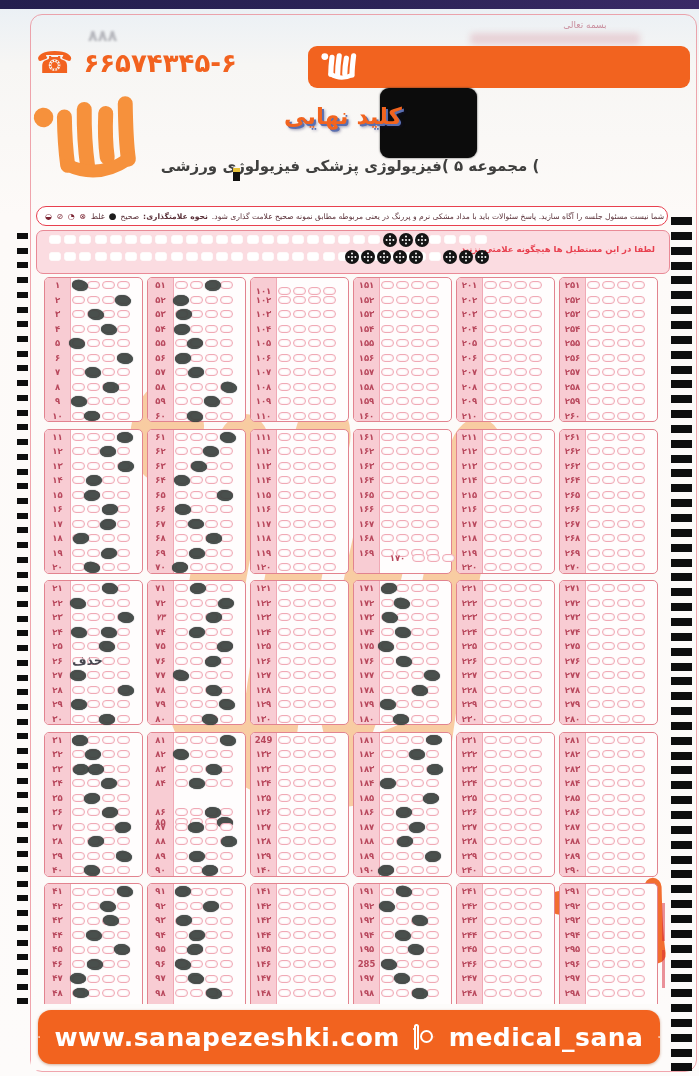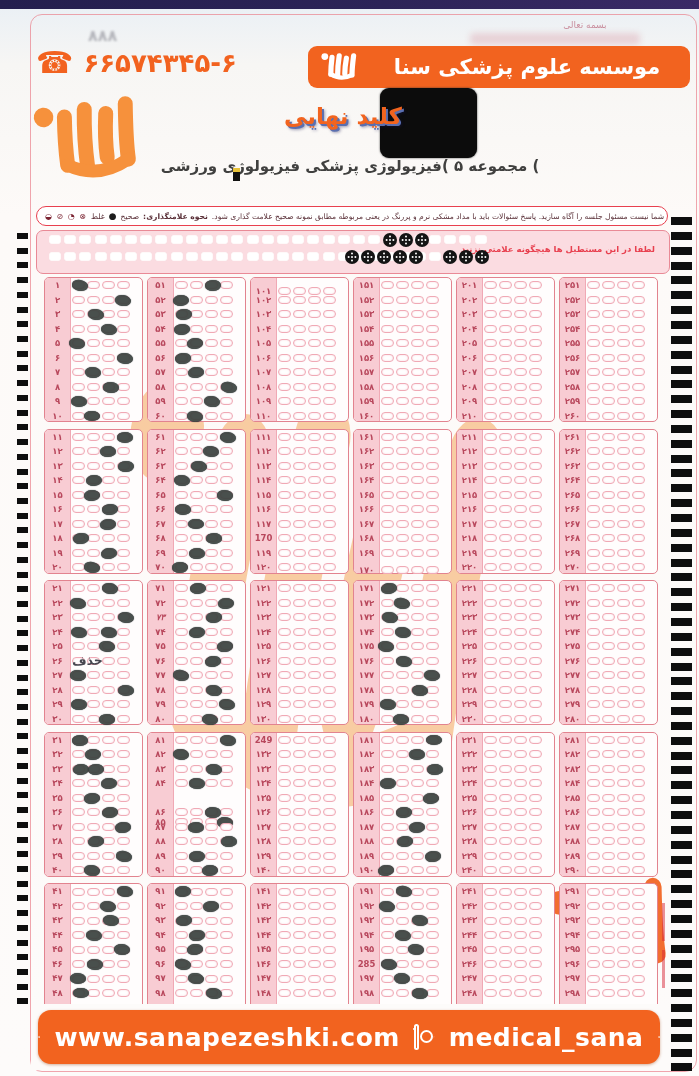--- a/index.html
+++ b/index.html
@@ -90,21 +90,20 @@
 
   <div class="abs phone" dir="ltr">
     <span class="phone-icon">☎</span>
     <span class="phone-num">۶۶۵۷۴۳۴۵-۶</span>
   </div>
 
   <div class="abs hbar">
     <svg width="44" height="32" viewBox="0 0 100 80" style="color:#fff">
         <use href="#sana-shape"></use>
       </svg>
-    <span class="hbar-title" dir="rtl">موسسه علوم پزشکی سنا</span>
   </div>
 
   <div class="abs blackbox"></div>
   <div class="abs title" dir="rtl">کلید نهایی</div>
   <div class="abs subtitle">) مجموعه ۵ )فیزیولوژی پزشکی فیزیولوژی ورزشی</div>
   <div class="abs printmark"></div>
 
   <svg class="wm" style="left:32px;top:95px;color:#f6913c;transform:rotate(-8deg);" width="118" height="92" viewBox="0 0 100 80">
       <use href="#sana-shape"></use>
     </svg>
@@ -1161,21 +1160,21 @@
           <div class="bubble" style="left: 72px;"></div>
         </div>
         <div class="grid-row" style="top: 87px;">
           <div class="qnum">۱۱۷</div>
           <div class="bubble" style="left: 27px;"></div>
           <div class="bubble" style="left: 42px;"></div>
           <div class="bubble" style="left: 57px;"></div>
           <div class="bubble" style="left: 72px;"></div>
         </div>
         <div class="grid-row" style="top: 101.5px;">
-          <div class="qnum">170</div>
+          <div class="qnum">۱۱۸</div>
           <div class="bubble" style="left: 27px;"></div>
           <div class="bubble" style="left: 42px;"></div>
           <div class="bubble" style="left: 57px;"></div>
           <div class="bubble" style="left: 72px;"></div>
         </div>
         <div class="grid-row" style="top: 116px;">
           <div class="qnum">۱۱۹</div>
           <div class="bubble" style="left: 27px;"></div>
           <div class="bubble" style="left: 42px;"></div>
           <div class="bubble" style="left: 57px;"></div>
@@ -1539,21 +1538,21 @@
           <div class="bubble" style="left: 57px;"></div>
           <div class="bubble" style="left: 72px;"></div>
         </div>
         <div class="grid-row" style="top: 116px;">
           <div class="qnum">۱۶۹</div>
           <div class="bubble" style="left: 27px;"></div>
           <div class="bubble" style="left: 42px;"></div>
           <div class="bubble" style="left: 57px;"></div>
           <div class="bubble" style="left: 72px;"></div>
         </div>
-        <div class="grid-row" style="top: 133px;">
+        <div class="grid-row" style="top: 121px; margin-left: 31px;">
           <div class="qnum">۱۷۰</div>
           <div class="bubble" style="left: 27px;"></div>
           <div class="bubble" style="left: 42px;"></div>
           <div class="bubble" style="left: 57px;"></div>
           <div class="bubble" style="left: 72px;"></div>
         </div>
       </div>
       <div class="group-box" style="left: 353px; top: 580.2px; height: 145px;">
         <div class="num-strip"></div>
         <div class="grid-row" style="top: 0px;">

